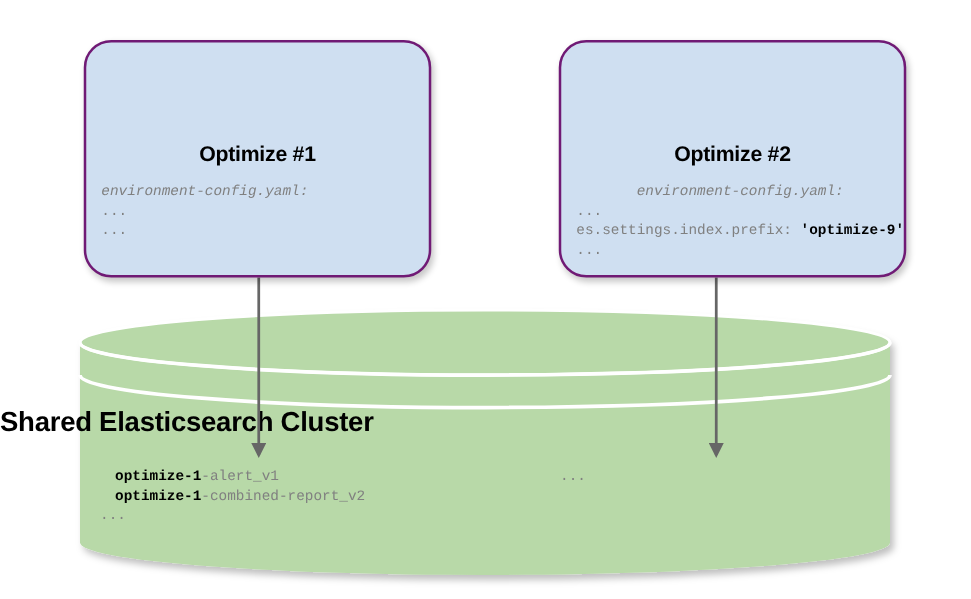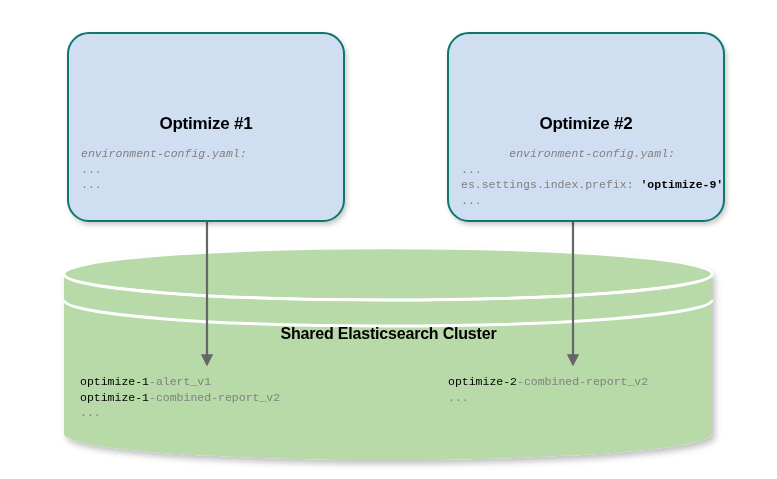--- a/index.html
+++ b/index.html
@@ -20,21 +20,21 @@
     left: 0; top: 0;
     width: 777px;
     height: 479px;
   }
 
   
   .env-box {
     position: absolute;
     box-sizing: border-box;
     background: #cfdff1;
-    border: 2px solid #0f766e;
+    border: 2px solid #701a75;
     border-radius: 22px;
     box-shadow: 2px 3px 5px rgba(0,0,0,0.22);
     width: 278px;
     height: 190px;
     top: 32px;
   }
   #env-box-1 { left: 67px; }
   #env-box-2 { left: 447px; }
 
   .env-title {
@@ -79,40 +79,41 @@
   #cylinder svg {
     display: block;
     overflow: visible;
   }
 
   .cyl-title {
     position: absolute;
     left: 0;
     right: 0;
     top: 325px;
-    text-align: center;
-    font-size: 16px;
+    text-align: left;
+    font-size: 22px;
     font-weight: bold;
     color: #000000;
     letter-spacing: -0.2px;
   }
 
   .index-list {
     position: absolute;
     font-family: "Liberation Mono", "DejaVu Sans Mono", monospace;
     font-size: 11.5px;
     line-height: 15.5px;
     color: #808080;
     white-space: nowrap;
   }
   #index-list-1 { left: 80px; top: 374px; }
   #index-list-2 { left: 448px; top: 374px; }
   .index-list .pfx {
     color: #000000;
-    font-weight: normal;
+    font-weight: bold;
+    margin-left: 12px;
   }
 
   
   .arrow-layer {
     position: absolute;
     left: 0; top: 0;
     width: 777px; height: 479px;
     pointer-events: none;
   }
 </style>
@@ -147,23 +148,20 @@
     <div>
       <span class="pfx">optimize-1</span><span>-alert_v1</span>
     </div>
     <div>
       <span class="pfx">optimize-1</span><span>-combined-report_v2</span>
     </div>
     <div>...</div>
   </div>
 
   <div class="index-list" id="index-list-2">
-    <div>
-      <span class="pfx">optimize-2</span><span>-combined-report_v2</span>
-    </div>
     <div>...</div>
   </div>
 
   <svg class="arrow-layer" width="777" height="479" viewBox="0 0 777 479" xmlns="http://www.w3.org/2000/svg">
     <defs>
       <marker id="arrowHead" viewBox="0 0 10 10" refX="8" refY="5" markerWidth="5.5" markerHeight="5.5" orient="auto-start-reverse">
         <path d="M 0 0 L 10 5 L 0 10 z" fill="#666666"></path>
       </marker>
     </defs>
     <line x1="207" y1="222" x2="207" y2="364" stroke="#666666" stroke-width="2.2" marker-end="url(#arrowHead)"></line>

